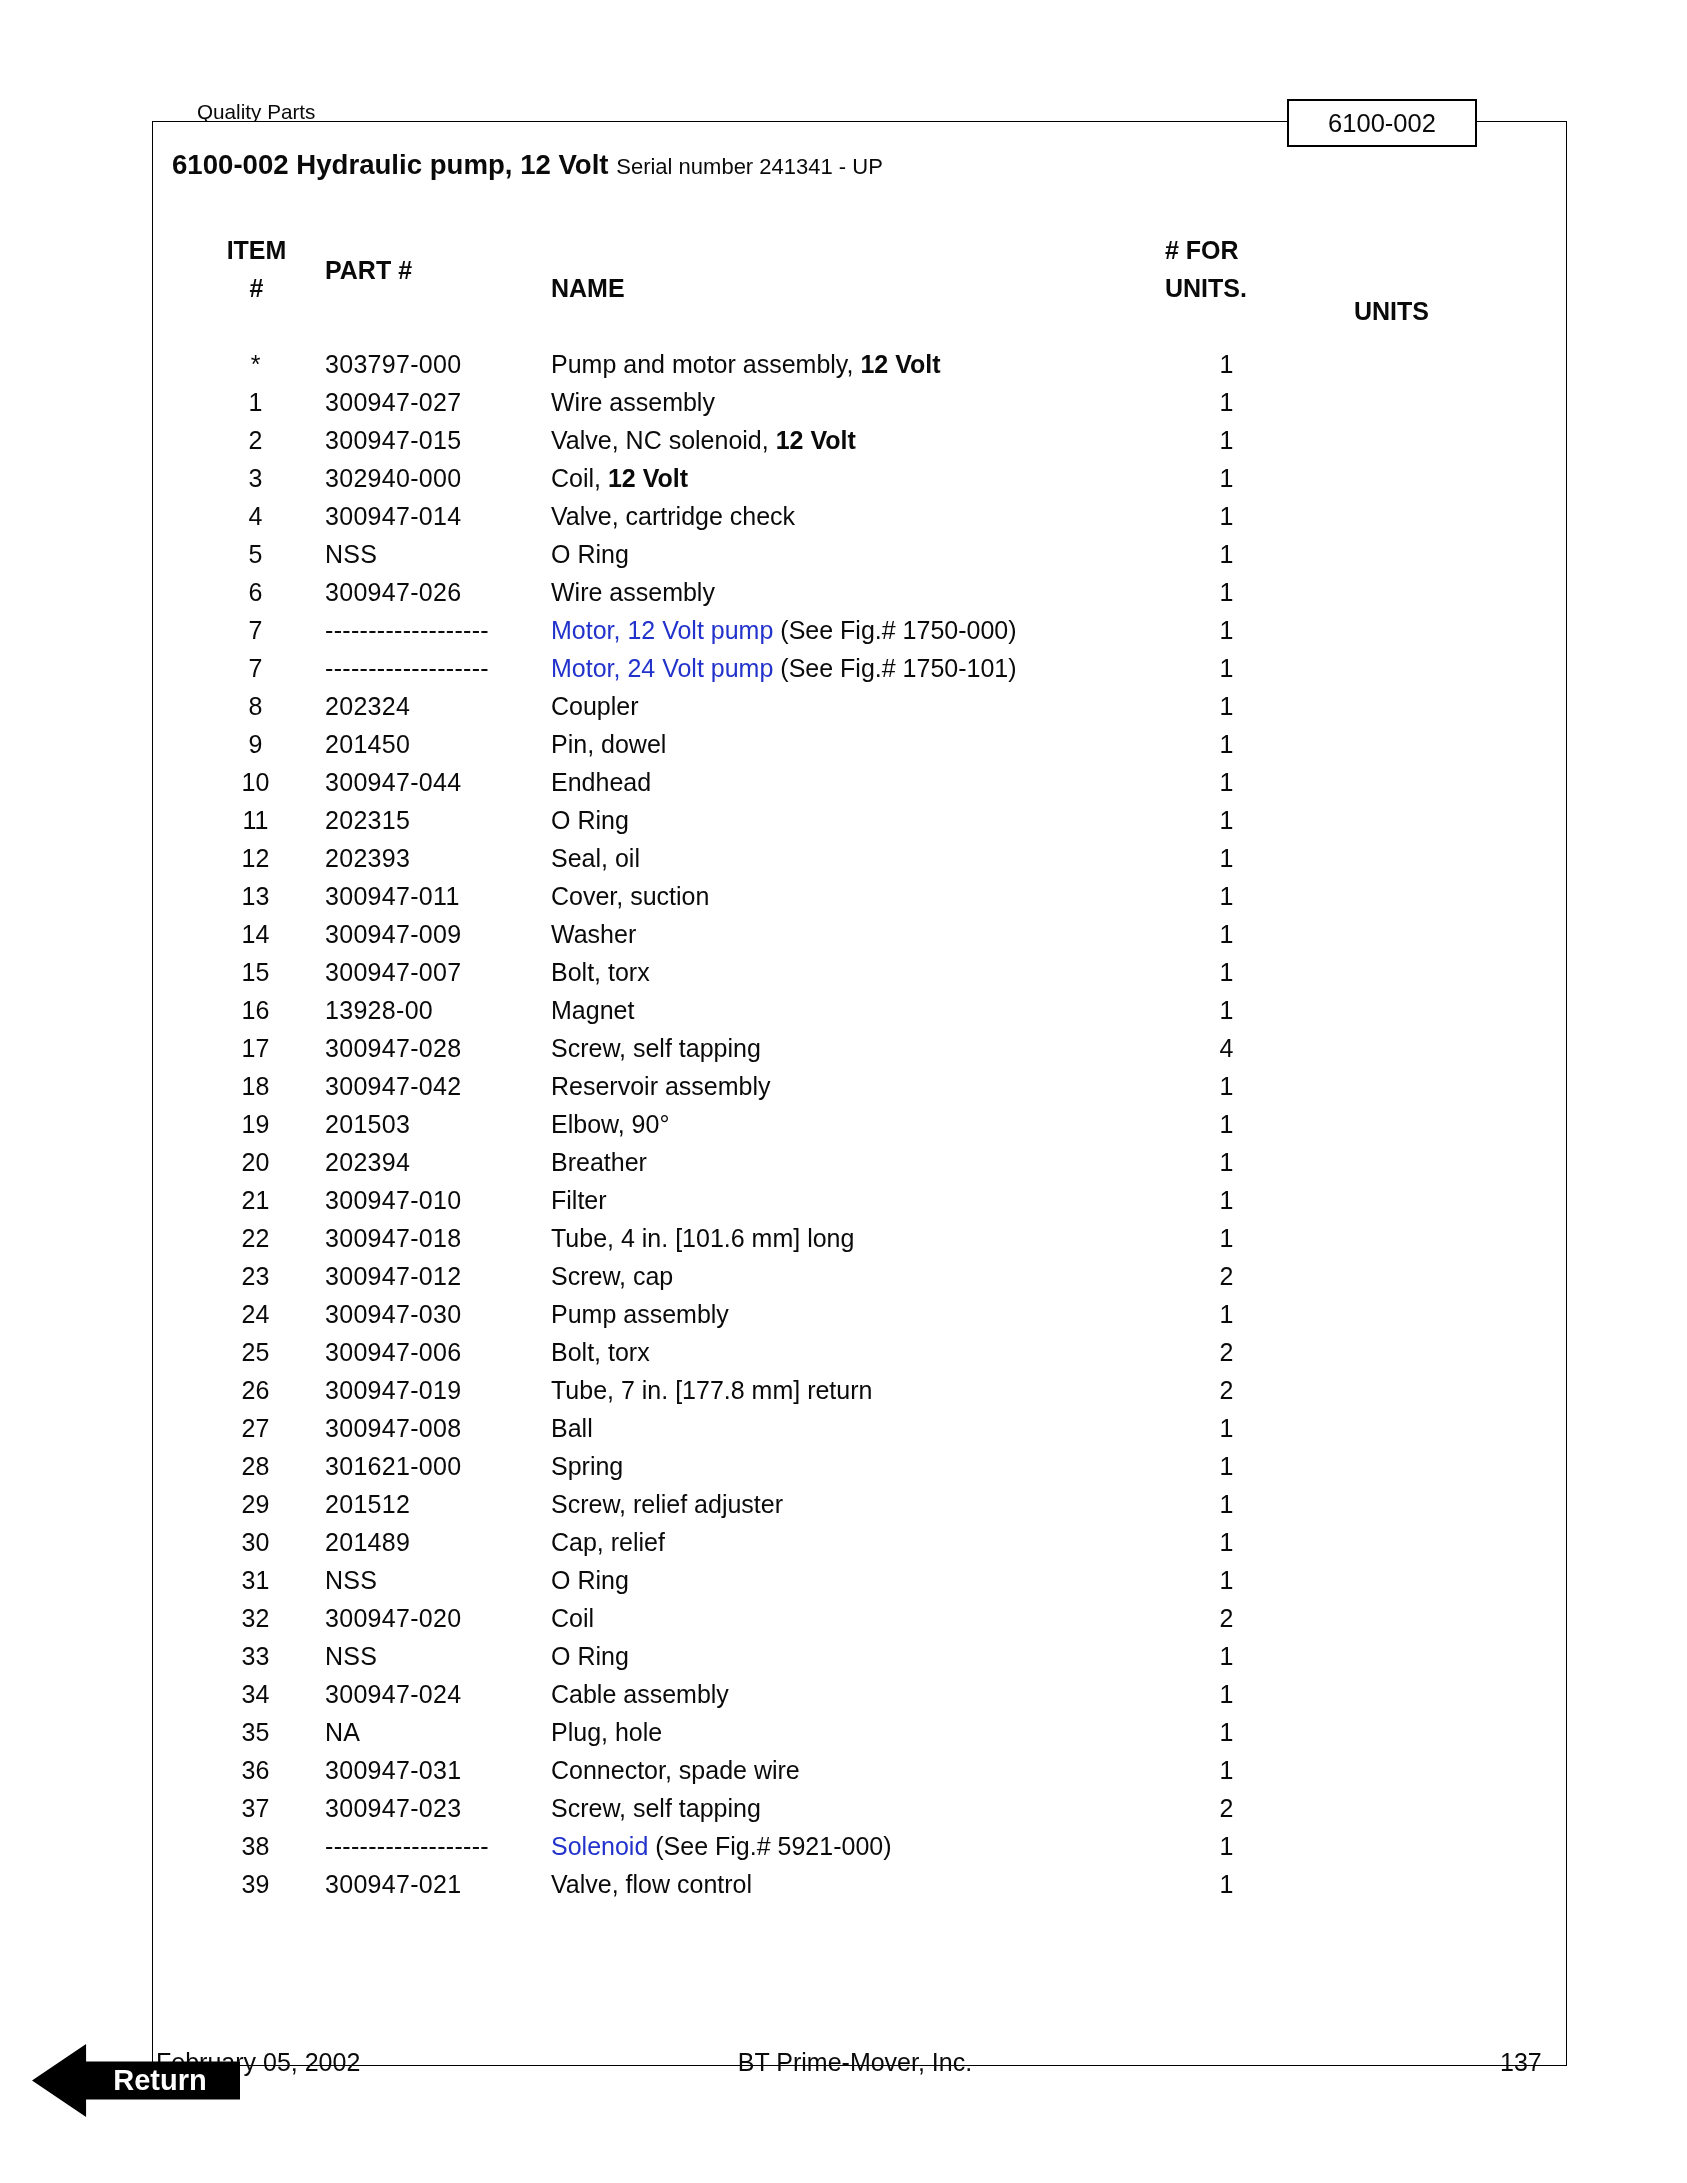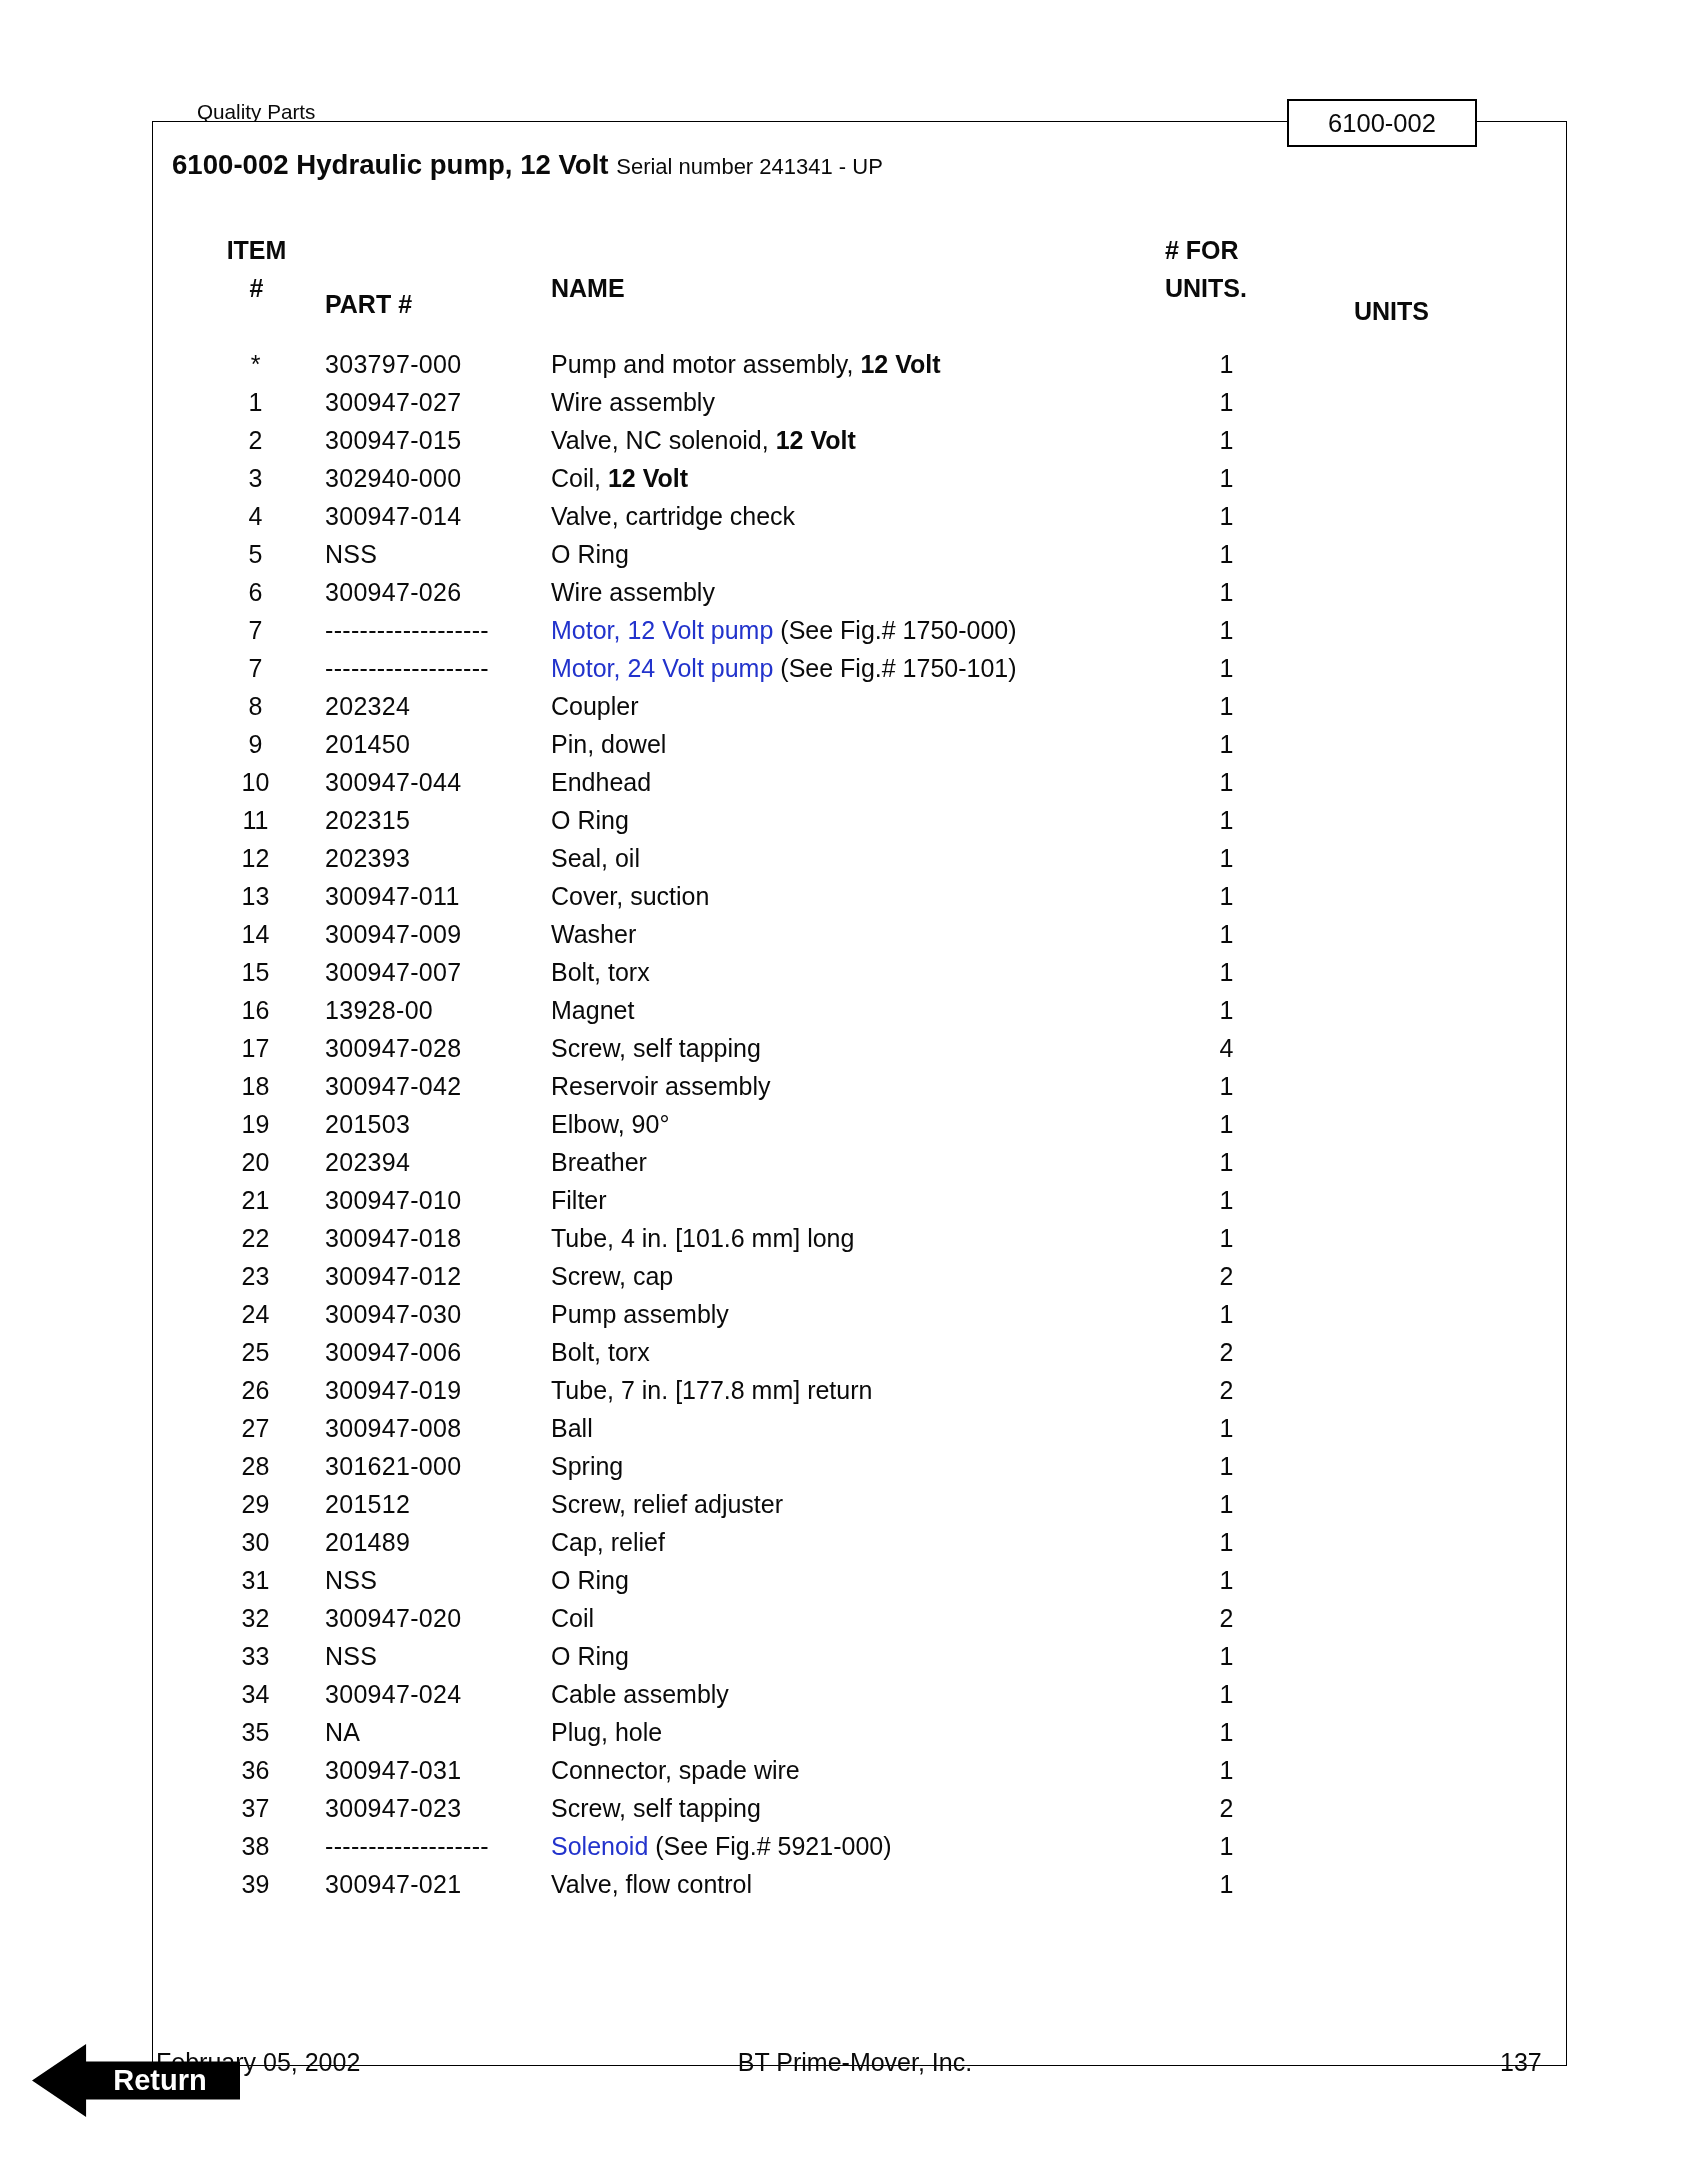--- a/index.html
+++ b/index.html
@@ -11,21 +11,21 @@
   .abs{position:absolute;}
   #quality-parts{left:197px;top:100px;font-size:20.7px;}
   #main-box{left:152px;top:121px;width:1413px;height:1943px;border:1.4px solid #000;background:#fff;}
   #code-box{left:1287px;top:99px;width:186px;height:44px;border:2.1px solid #000;background:#fff;
     display:flex;align-items:center;justify-content:center;font-size:25.5px;}
   #title{left:172px;top:149px;font-size:27.6px;font-weight:bold;white-space:nowrap;}
   #title .serial{font-weight:normal;font-size:22px;}
   .hdr{font-weight:bold;font-size:25px;white-space:nowrap;}
   #h-item1{left:198px;top:236px;width:117px;text-align:center;}
   #h-item2{left:198px;top:274px;width:117px;text-align:center;}
-  #h-part{left:325px;top:290px;}
+  #h-part{left:325px;top:256px;}
   #h-name{left:551px;top:274px;}
   #h-assy1{left:1165px;top:236px;}
   #h-assy2{left:1165px;top:274px;}
   #h-units{left:1354px;top:274px;margin-top:23px;}
   #rows{left:152px;top:345px;width:1413px;font-size:25px;}
   .row{display:flex;height:38px;line-height:38px;white-space:nowrap;}
   .c-item{width:117px;margin-left:45px;text-align:center;flex:none;}
   .c-part{width:226px;margin-left:11px;flex:none;letter-spacing:0.3px;}
   .c-name{width:624px;flex:none;}
   .c-qty{width:103px;text-align:center;flex:none;}

